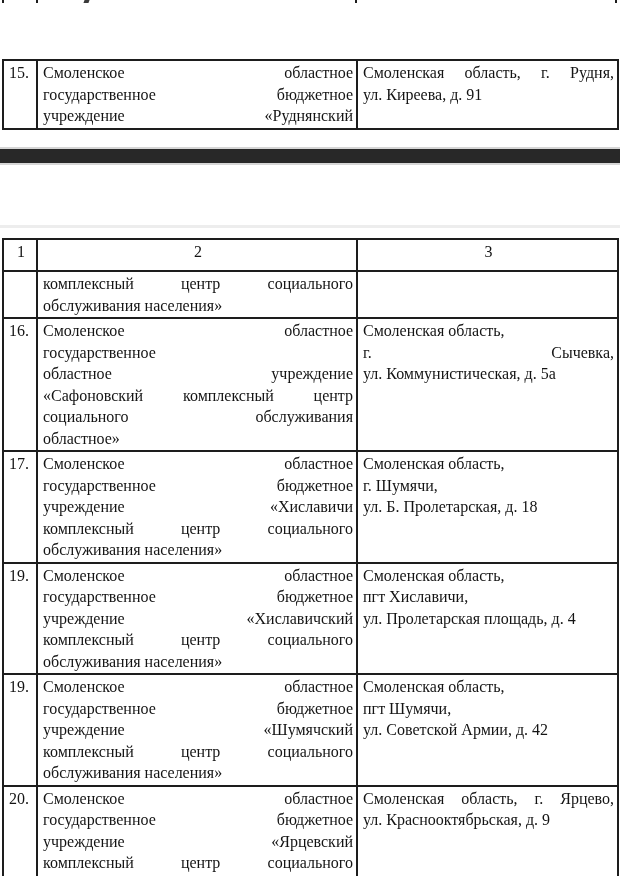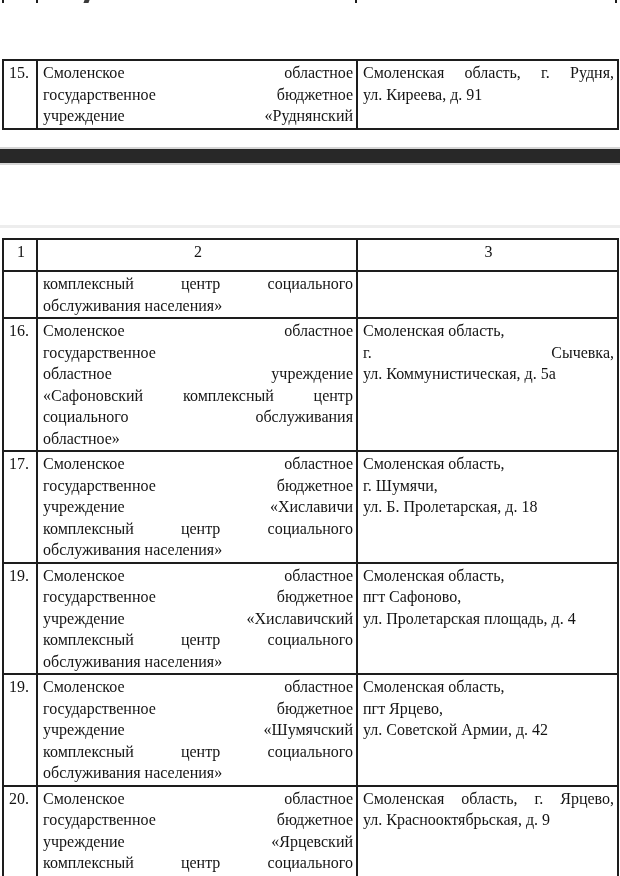--- a/index.html
+++ b/index.html
@@ -180,37 +180,37 @@
       <td class="c-num">19.</td>
       <td class="c-name">
             <div class="ln jl">Смоленское областное</div>
             <div class="ln jl">государственное бюджетное</div>
             <div class="ln jl">учреждение «Хиславичский</div>
             <div class="ln jl">комплексный центр социального</div>
             <div class="ln">обслуживания населения»</div>
           </td>
       <td class="c-addr">
             <div class="ln">Смоленская область,</div>
-            <div class="ln">пгт Сафоново,</div>
+            <div class="ln">пгт Хиславичи,</div>
             <div class="ln">ул. Пролетарская площадь, д. 4</div>
           </td>
     </tr>
 
     <tr>
       <td class="c-num">19.</td>
       <td class="c-name">
             <div class="ln jl">Смоленское областное</div>
             <div class="ln jl">государственное бюджетное</div>
             <div class="ln jl">учреждение «Шумячский</div>
             <div class="ln jl">комплексный центр социального</div>
             <div class="ln">обслуживания населения»</div>
           </td>
       <td class="c-addr">
             <div class="ln">Смоленская область,</div>
-            <div class="ln">пгт Ярцево,</div>
+            <div class="ln">пгт Шумячи,</div>
             <div class="ln">ул. Советской Армии, д. 42</div>
           </td>
     </tr>
 
     <tr>
       <td class="c-num">20.</td>
       <td class="c-name">
             <div class="ln jl">Смоленское областное</div>
             <div class="ln jl">государственное бюджетное</div>
             <div class="ln jl">учреждение «Ярцевский</div>

